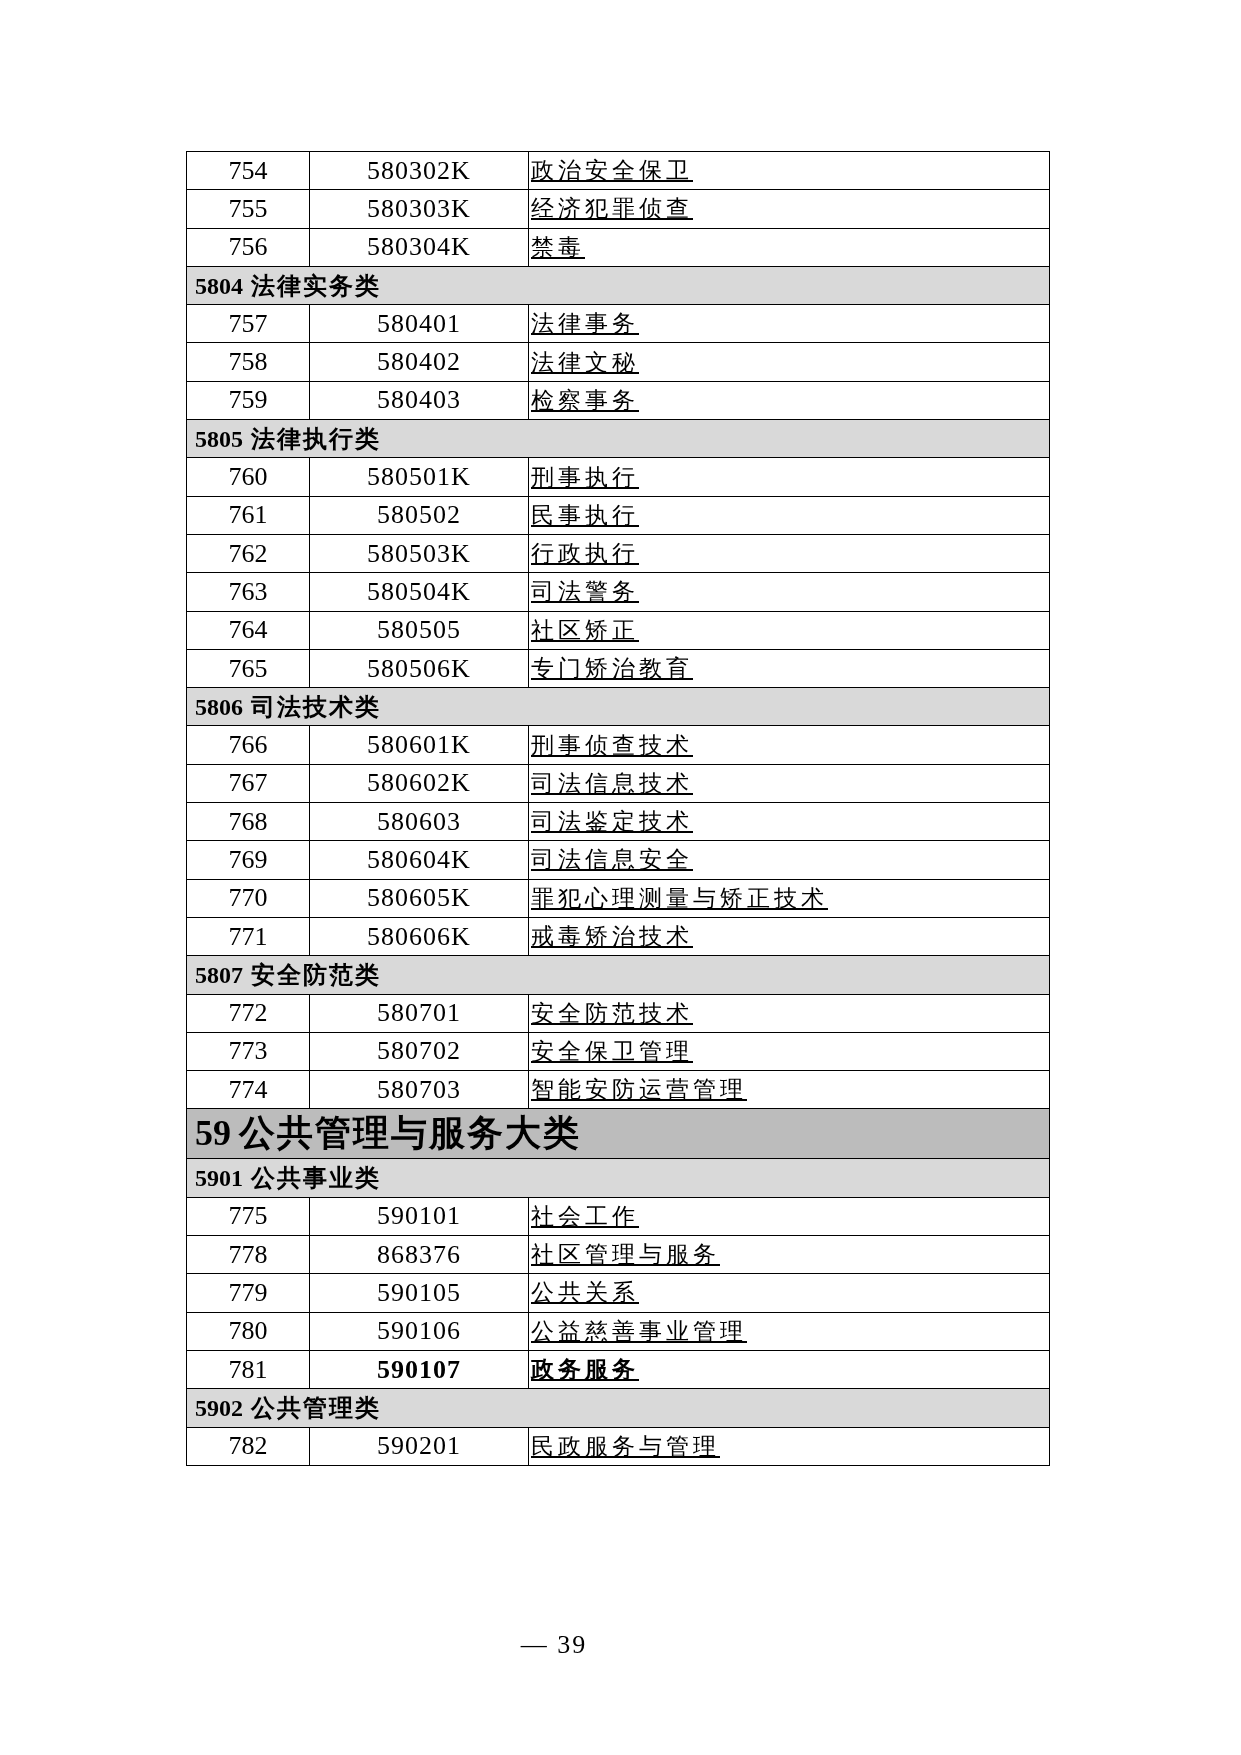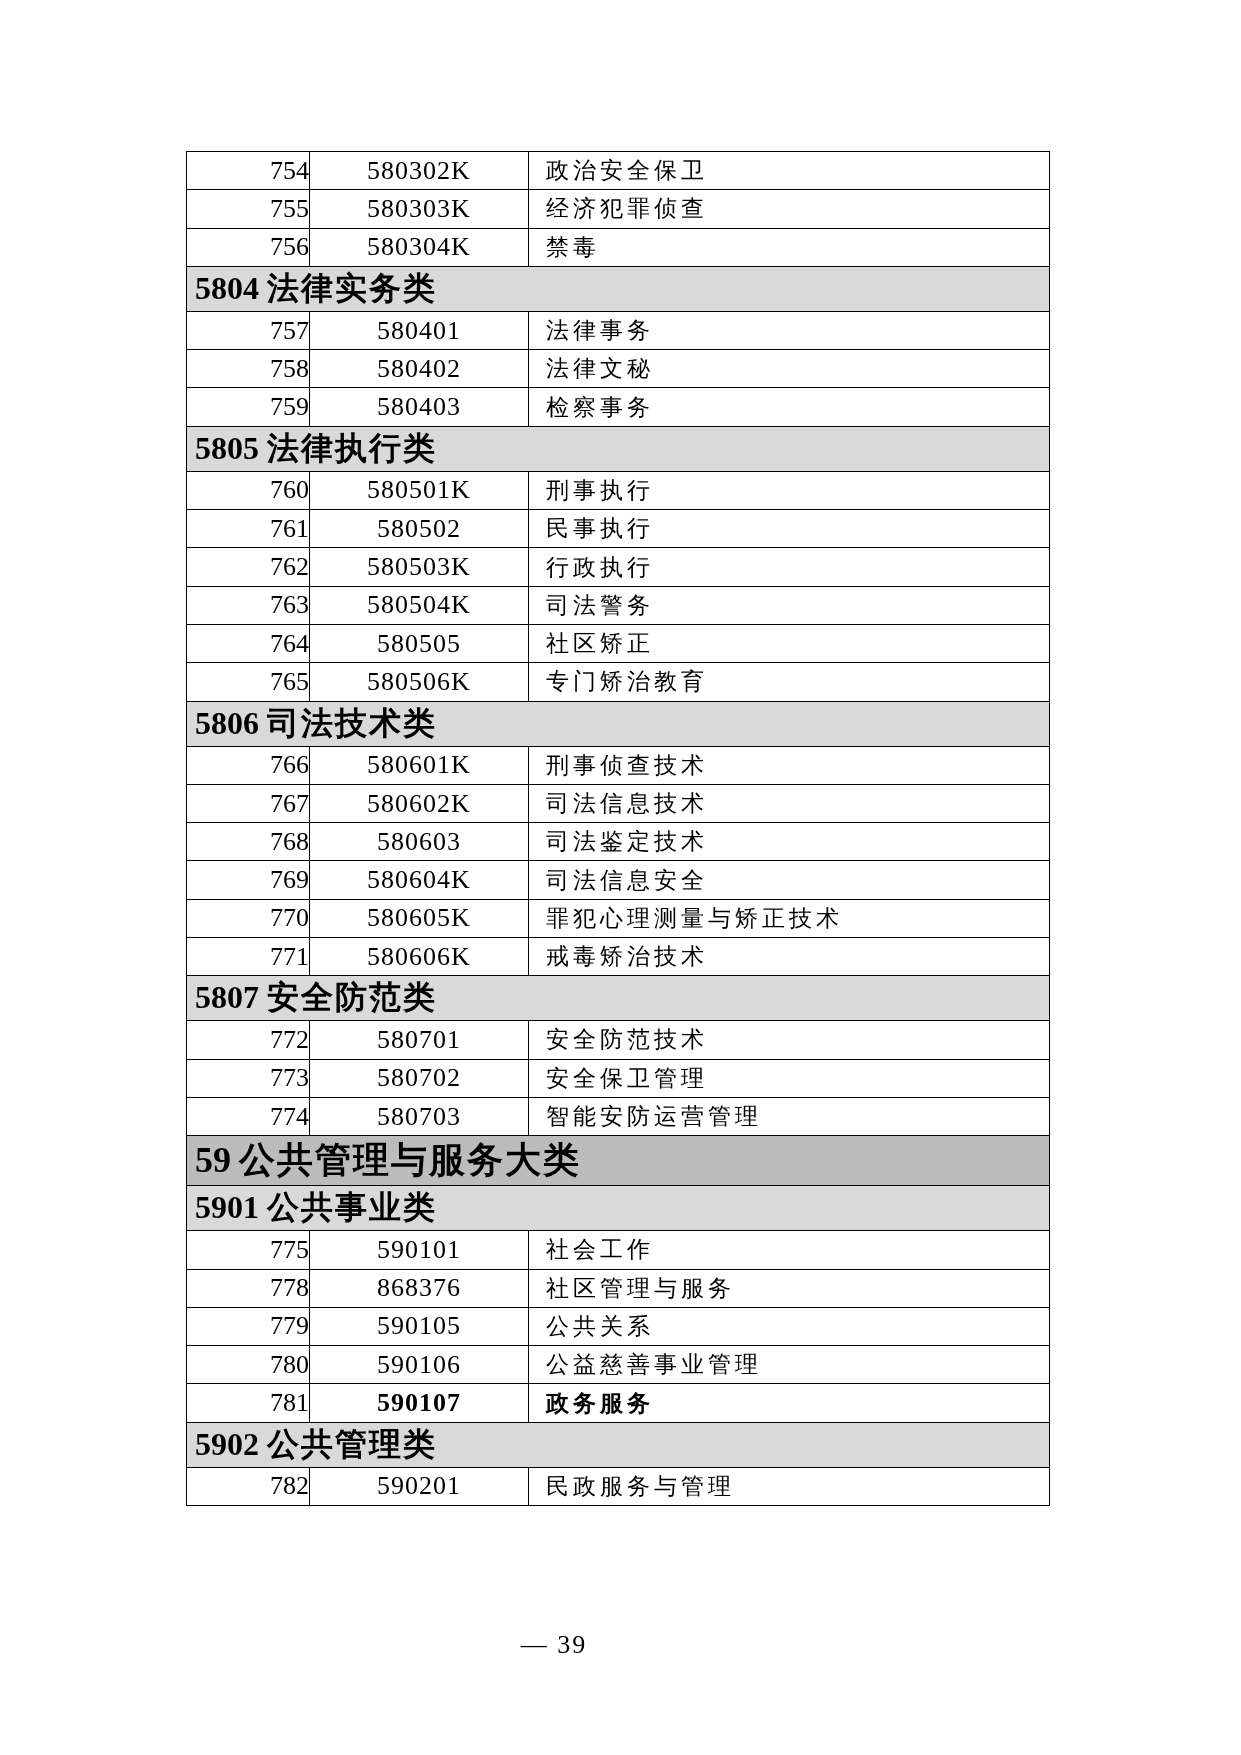--- a/index.html
+++ b/index.html
@@ -24,29 +24,29 @@
     border-collapse: collapse;
     table-layout: fixed;
   }
   table.doc-table td {
     border: 1.5px solid #000000;
     height: 38.3px; 
     vertical-align: middle;
     overflow: hidden;
     white-space: nowrap;
   }
-  .col-seq  { width: 123px; text-align: right; font-size: 26px; }
+  .col-seq  { width: 123px; text-align: center; font-size: 26px; }
   .col-code { width: 219px; text-align: center; font-size: 26px; letter-spacing: 1px; }
-  .col-name { width: 521px; text-align: left; padding-left: 17px; font-size: 23px; letter-spacing: 4px; }
+  .col-name { width: 521px; text-align: left; padding-left: 2px; font-size: 23px; letter-spacing: 4px; text-decoration: underline; }
   td.bold { font-weight: bold; }
   td.group-cell {
     background: #d9d9d9;
     font-weight: bold;
     padding-left: 8px;
-    font-size: 32px;
+    font-size: 24px;
   }
   td.major-cell {
     background: #bcbcbc;
     font-weight: bold;
     padding-left: 8px;
     font-size: 36px;
   }
   .g-num { letter-spacing: 0; }
   .g-label { margin-left: 8px; letter-spacing: 2px; }
   .footer {

